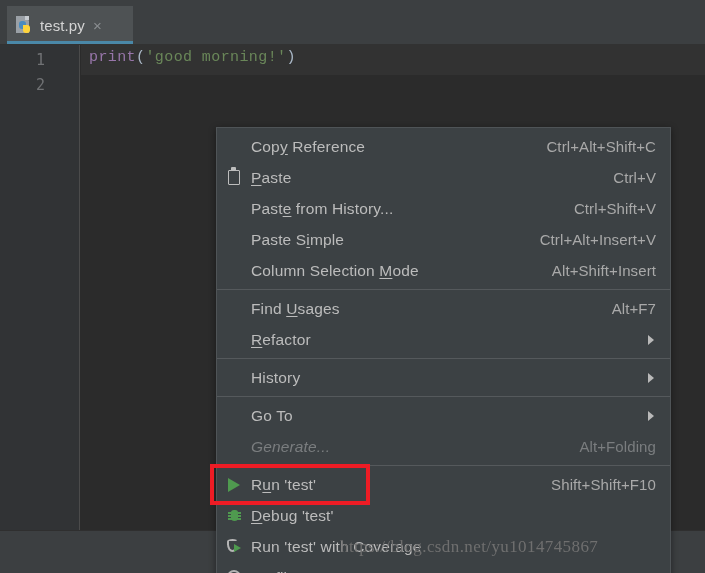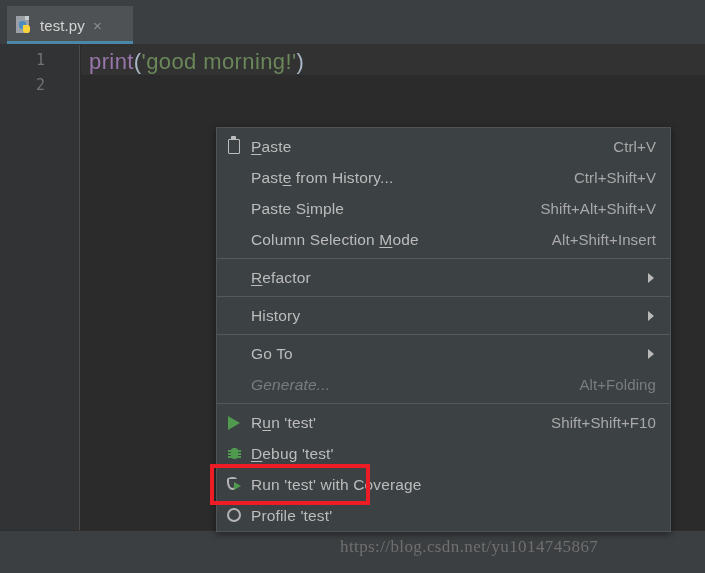--- a/index.html
+++ b/index.html
@@ -123,22 +123,22 @@
 
   #code-row {
     position: absolute;
     left: 81px; top: 0;
     width: 624px; height: 30px;
     background: #323232;
   }
   #code-line {
     position: absolute;
     left: 8px; top: 4px;
-    font-family: Liberation Sans, sans-serif;
-    font-size: 22px;
+    font-family: Liberation Mono, monospace;
+    font-size: 15px;
     letter-spacing: .4px;
     white-space: pre;
   }
   .tok-fn   { color: #9876aa; }
   .tok-pun  { color: #a9b7c6; }
   .tok-str  { color: #6a8759; }
 
   #editor-bottom-strip {
     position: absolute;
     left: 0; top: 485px;
@@ -344,44 +344,54 @@
     <div id="code-row">
       <div id="code-line"><span class="tok-fn">print</span><span class="tok-pun">(</span><span class="tok-str">'good morning!'</span><span class="tok-pun">)</span></div>
     </div>
 
     <div id="editor-bottom-strip"></div>
   </div>
 
   <div id="context-menu">
 
     <div class="menu-item">
+      <span class="mi-icon"></span>
+      <span class="mi-label">Cop<u>y</u> Reference</span>
+      <span class="mi-key">Ctrl+Alt+Shift+C</span>
+    </div>
+    <div class="menu-item">
       <span class="mi-icon">
           <span class="icon-clipboard"></span>
         </span>
       <span class="mi-label"><u>P</u>aste</span>
       <span class="mi-key">Ctrl+V</span>
     </div>
     <div class="menu-item">
       <span class="mi-icon"></span>
       <span class="mi-label">Past<u>e</u> from History...</span>
       <span class="mi-key">Ctrl+Shift+V</span>
     </div>
     <div class="menu-item">
       <span class="mi-icon"></span>
       <span class="mi-label">Paste S<u>i</u>mple</span>
-      <span class="mi-key">Shift+Alt+Shift+V</span>
+      <span class="mi-key">Ctrl+Alt+Insert+V</span>
     </div>
     <div class="menu-item">
       <span class="mi-icon"></span>
       <span class="mi-label">Column Selection <u>M</u>ode</span>
       <span class="mi-key">Alt+Shift+Insert</span>
     </div>
 
     <div class="menu-sep"></div>
 
+    <div class="menu-item">
+      <span class="mi-icon"></span>
+      <span class="mi-label">Find <u>U</u>sages</span>
+      <span class="mi-key">Alt+F7</span>
+    </div>
     <div class="menu-item">
       <span class="mi-icon"></span>
       <span class="mi-label"><u>R</u>efactor</span>
       <span class="mi-arrow"></span>
     </div>
 
     <div class="menu-sep"></div>
 
     <div class="menu-item">
       <span class="mi-icon"></span>

